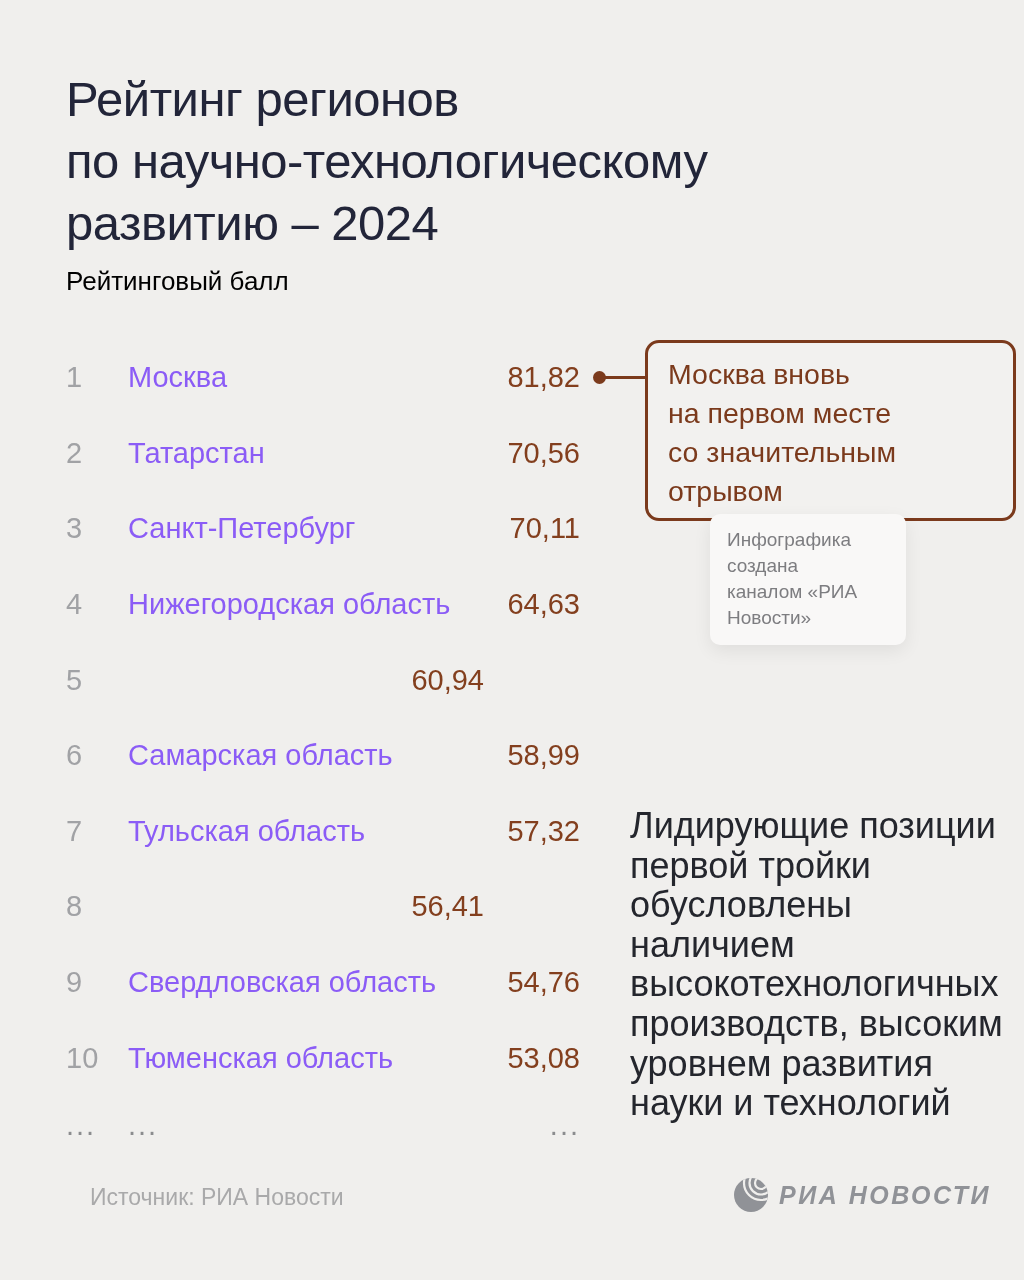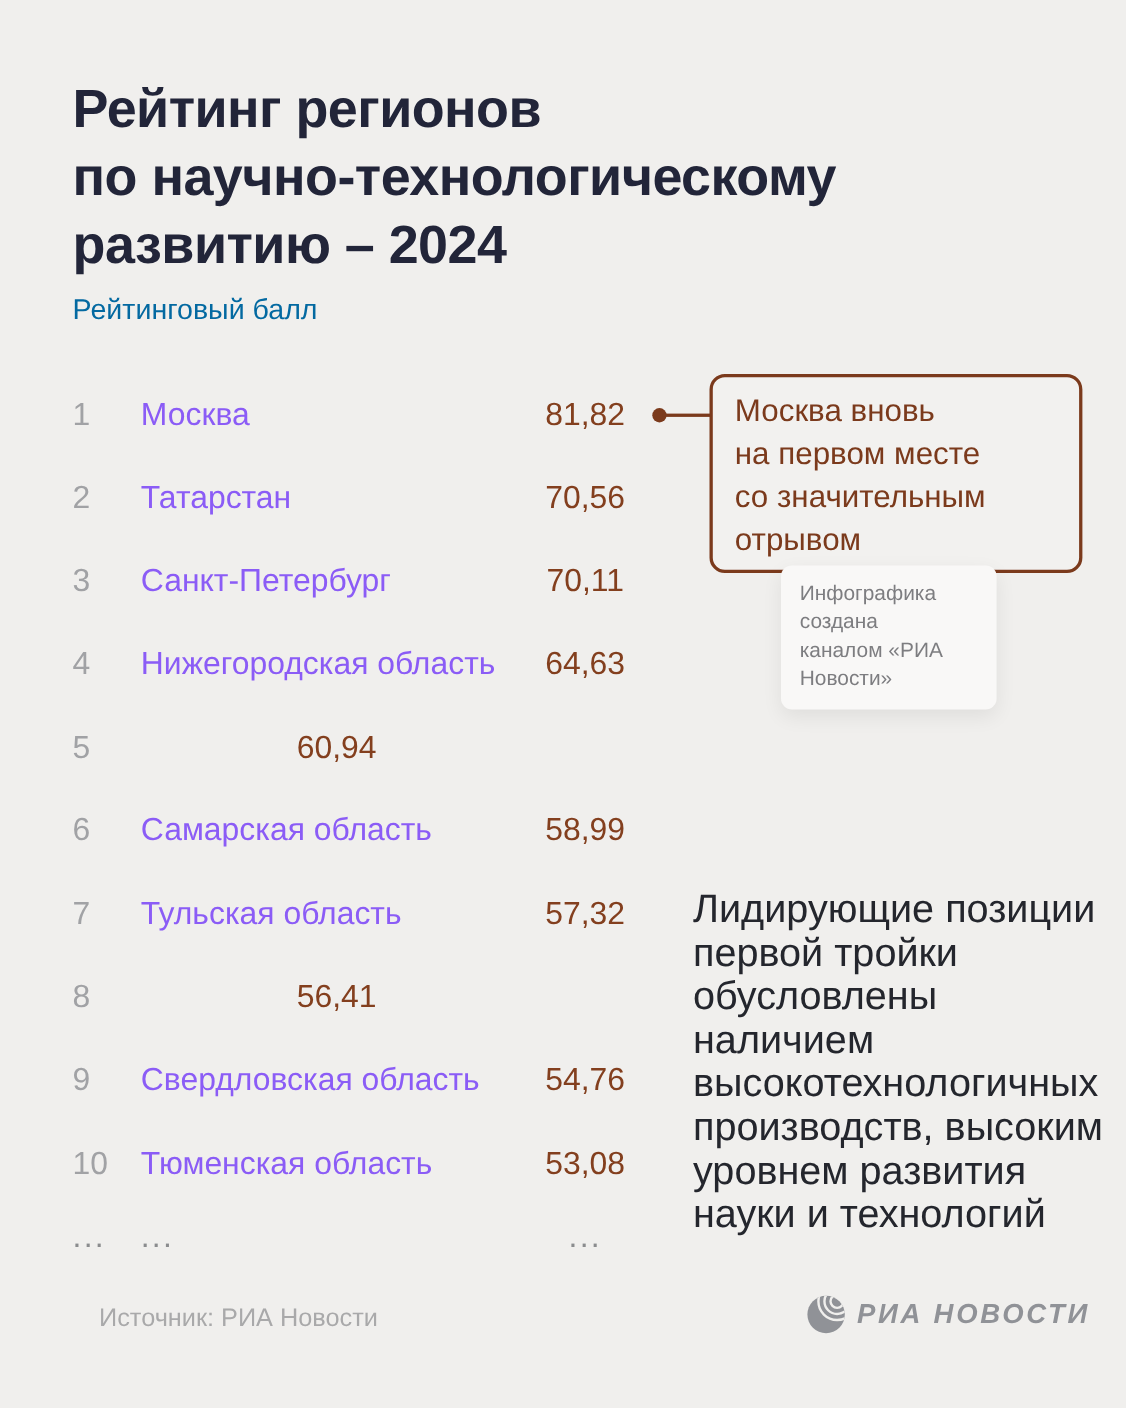--- a/index.html
+++ b/index.html
@@ -7,52 +7,52 @@
   body {
     font-family:"Liberation Sans", sans-serif;
     background:#f0efed;
     position:relative;
     overflow:hidden;
   }
   .page { position:absolute; inset:0; }
 
   .title {
     position:absolute; left:66px; top:68px;
-    font-size:49px; font-weight:bold; line-height:62px;
+    font-size:49px; font-weight:normal; line-height:62px;
     letter-spacing:-0.5px; color:#222539;
   }
   .subtitle {
     position:absolute; left:66px; top:266px;
-    font-size:26px; color:#0369a1;
+    font-size:26px; color:#000000;
   }
 
   .ranking-list { position:absolute; left:66px; top:340px; width:514px; }
   .row {
     display:grid; grid-template-columns:62px 1fr 96px;
     align-items:center; height:75.6px;
   }
   .row .rank  { font-size:29px; color:#a1a2a5; }
   .row .name  { font-size:29px; color:#8b5cf6; }
-  .row .value { font-size:29px; color:#833f1e; text-align:center; }
+  .row .value { font-size:29px; color:#833f1e; text-align:right; }
   .row-ellipsis { height:60px; }
   .row-ellipsis .rank, .row-ellipsis .name { color:#8b8c8e; letter-spacing:2px; }
   .row-ellipsis .value { color:#8b8c8e; letter-spacing:2px; }
 
   .connector { position:absolute; left:593px; top:371px; width:54px; height:14px; }
   .connector .dot {
     position:absolute; left:0; top:0; width:13px; height:13px;
     border-radius:50%; background:#7b3a1c;
   }
   .connector .line {
     position:absolute; left:9px; top:5px; width:45px; height:3px;
     background:#7b3a1c;
   }
 
   .callout {
-    position:absolute; left:645px; top:340px; width:339px; height:181px;
+    position:absolute; left:645px; top:340px; width:371px; height:181px;
     background:#f2f1ef; border:3px solid #7b3a1c; border-radius:14px;
     padding:12px 10px 0 20px;
     font-size:28.5px; line-height:39px; color:#7b3a1c;
     z-index:1;
   }
 
   .credit-badge {
     position:absolute; left:710px; top:514px; width:196px;
     background:#f9f8f7; border-radius:10px;
     box-shadow:0 6px 18px rgba(0,0,0,0.07);

